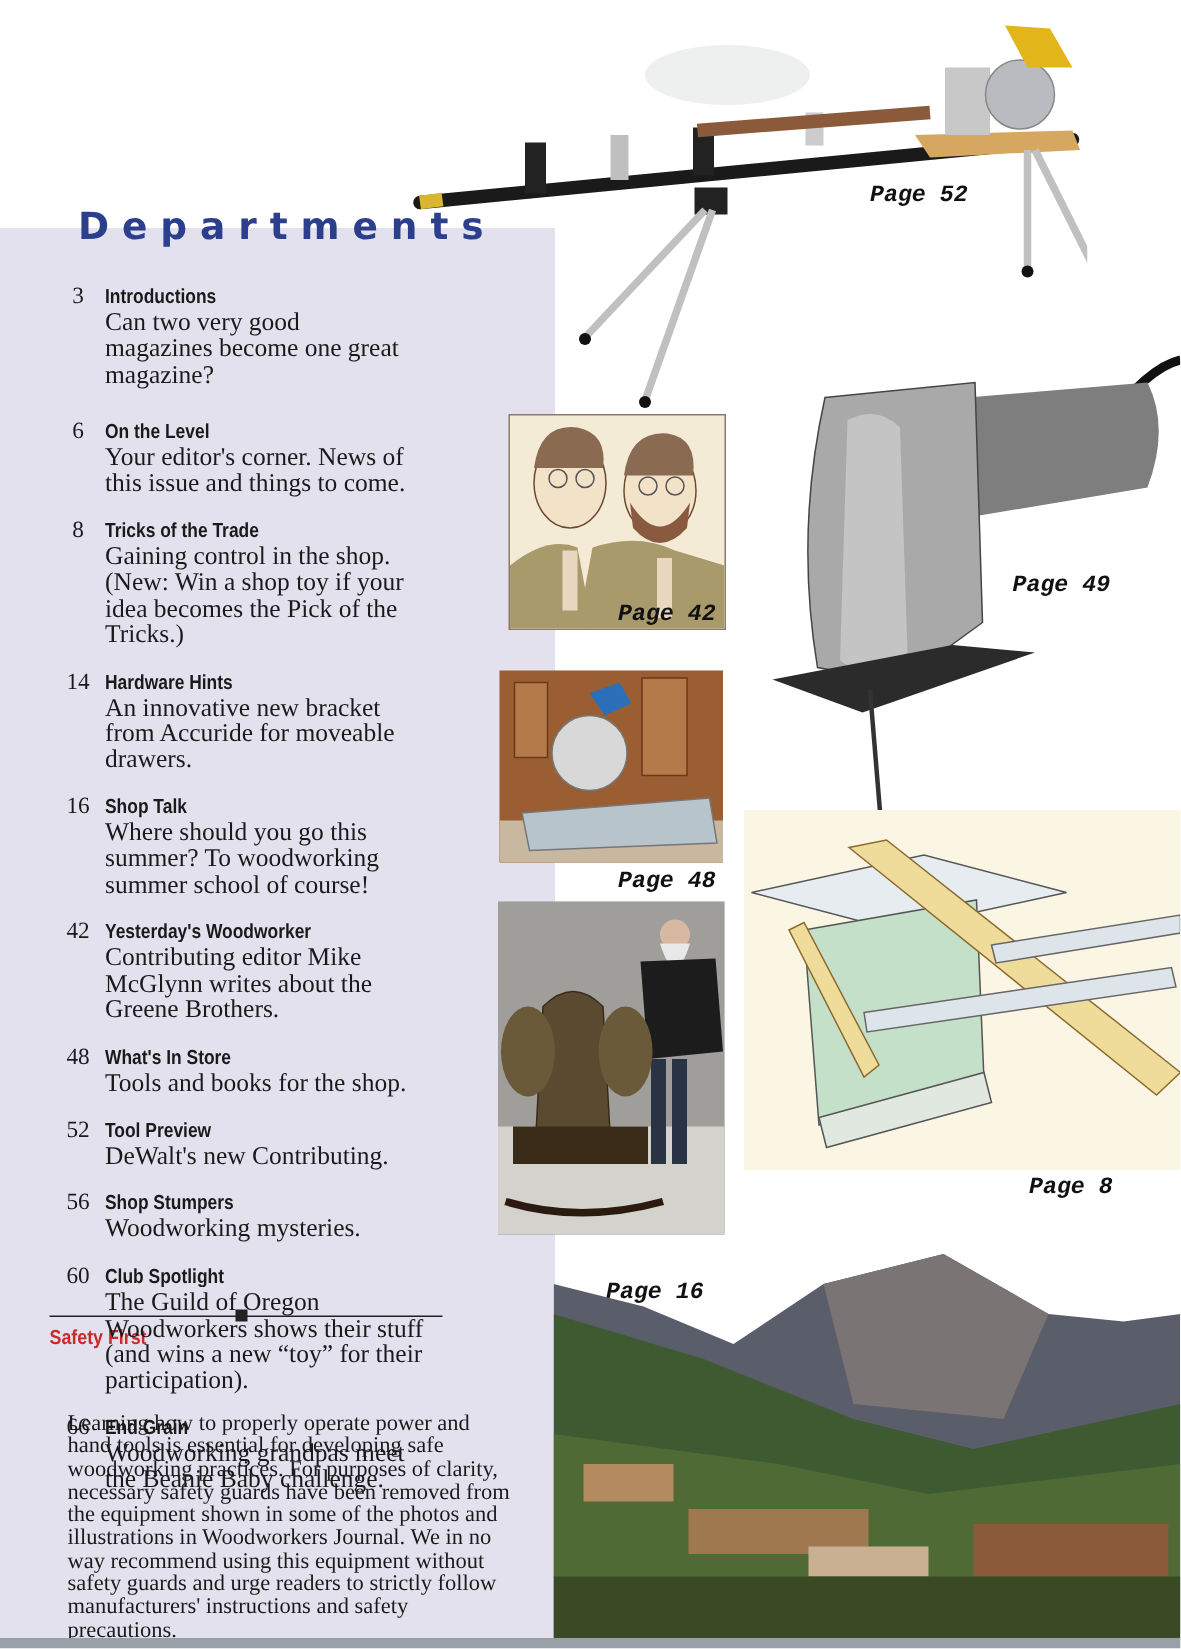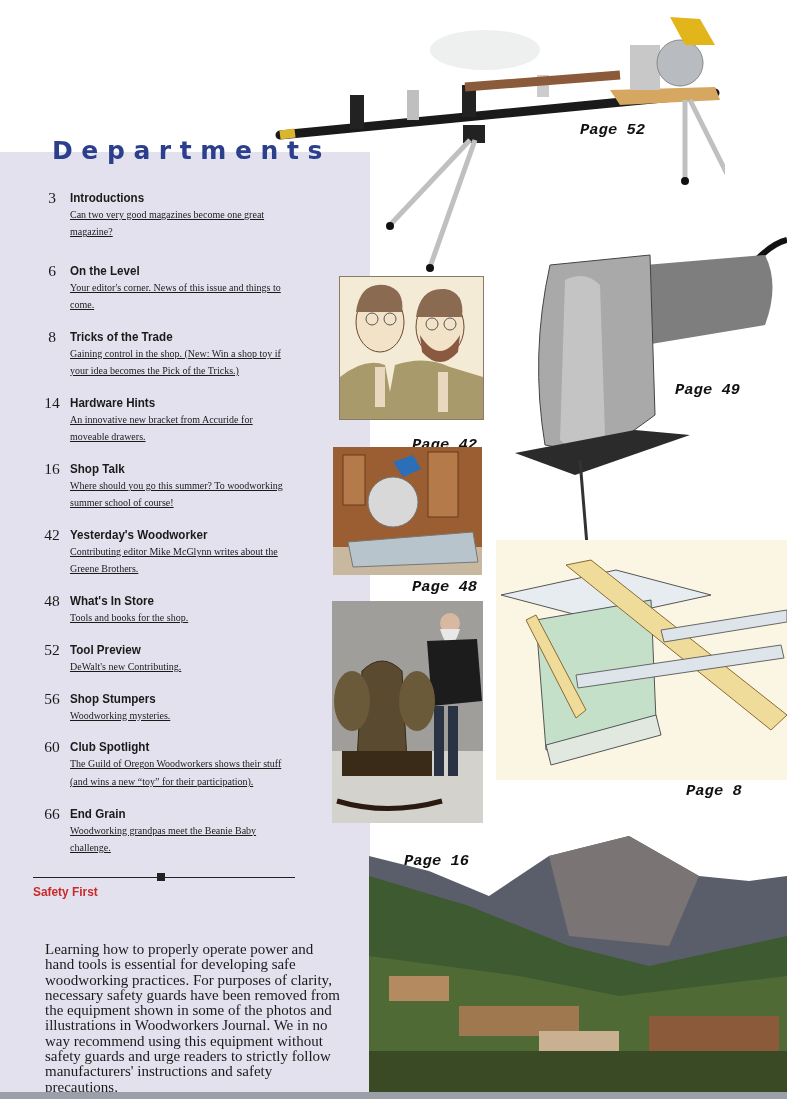--- a/index.html
+++ b/index.html
@@ -7,21 +7,21 @@
          font-family:"Liberation Serif", serif; color:#1a1a1a; }
   .panel { position:absolute; left:0; top:152px; width:370px; height:940px; background:#e4e1ee; }
   .dept-title { position:absolute; left:52px; top:136px; font-family:"DejaVu Sans", sans-serif;
                 font-weight:bold; font-size:25px; letter-spacing:8.6px; color:#2b3f8c; z-index:3; }
   .toc { position:absolute; left:34px; top:189px; width:300px; z-index:2; }
   .entry { display:flex; margin-bottom:14.5px; }
   .entry .num { width:36px; font-size:15.5px; text-align:center; padding-right:0; line-height:17px; }
   .entry .body { flex:1; }
   .entry .title { font-family:"Liberation Sans", sans-serif; font-weight:bold; font-size:13.5px;
                   line-height:17px; transform:scaleX(0.86); transform-origin:left; white-space:nowrap; }
-  .entry .desc { font-size:10px; line-height:17.3px;text-decoration:underline; }
+  .entry .desc { font-size:17px; line-height:17.3px; }
   .divider { position:absolute; left:33px; top:877px; width:262px; height:1px; background:#222; }
   .divider-square { position:absolute; left:157px; top:873px; width:8px; height:8px; background:#222; }
   .safety-title { position:absolute; left:33px; top:884px; font-family:"Liberation Sans", sans-serif;
                   font-weight:bold; font-size:13.5px; color:#c92a2a; transform:scaleX(0.88); transform-origin:left; }
   .safety-body { position:absolute; left:45px; top:902px; width:300px; font-size:15px; line-height:15.3px;margin-top:40px; }
   .pic { position:absolute; overflow:hidden; }
   .caption { position:absolute; font-family:Liberation Mono, monospace; font-weight:bold; font-style:italic;
              font-size:15.5px; color:#111; white-space:nowrap; }
   .caption .n { font-weight:900; }
   .bottom-rule { position:absolute; left:0; top:1092px; width:787px; height:7px; background:#9aa0a8; }
@@ -153,21 +153,21 @@
     <path d="M76 40 Q80 10 105 12 Q125 15 122 40" fill="#8a6a50"></path>
     <path d="M80 58 Q100 90 120 58 L118 75 Q100 95 82 75 Z" fill="#8a5a40"></path>
     <circle cx="32" cy="42" r="6" fill="none" stroke="#555"></circle>
       <circle cx="50" cy="42" r="6" fill="none" stroke="#555"></circle>
     <circle cx="92" cy="47" r="6" fill="none" stroke="#555"></circle>
       <circle cx="110" cy="47" r="6" fill="none" stroke="#555"></circle>
     <rect x="35" y="90" width="10" height="40" fill="#e8d8c0"></rect>
     <rect x="98" y="95" width="10" height="40" fill="#e8d8c0"></rect>
   </svg>
 </div>
-<div class="caption" style="left:412px;top:400px;margin-top:36px;"><span>Page</span> <span class="n">42</span></div>
+<div class="caption" style="left:412px;top:400px;"><span>Page</span> <span class="n">42</span></div>
 
 <div class="pic" style="left:505px;top:225px;width:282px;height:325px;">
   <svg width="282" height="325" viewBox="0 0 282 325">
     <path d="M230 60 Q260 20 282 15" stroke="#111" stroke-width="6" fill="none"></path>
     <path d="M140 40 L260 30 Q275 60 260 100 L140 120 Z" fill="#7e7e7e"></path>
     <path d="M45 40 L145 30 L150 190 L95 230 L40 220 Q25 130 45 40 Z" fill="#a9a9a9" stroke="#444"></path>
     <path d="M60 55 Q80 45 95 60 L100 210 Q70 230 55 215 Z" fill="#c4c4c4"></path>
     <polygon points="10,228 130,205 185,210 70,250" fill="#2b2b2b"></polygon>
     <line x1="75" y1="235" x2="82" y2="320" stroke="#333" stroke-width="3"></line>
   </svg>

